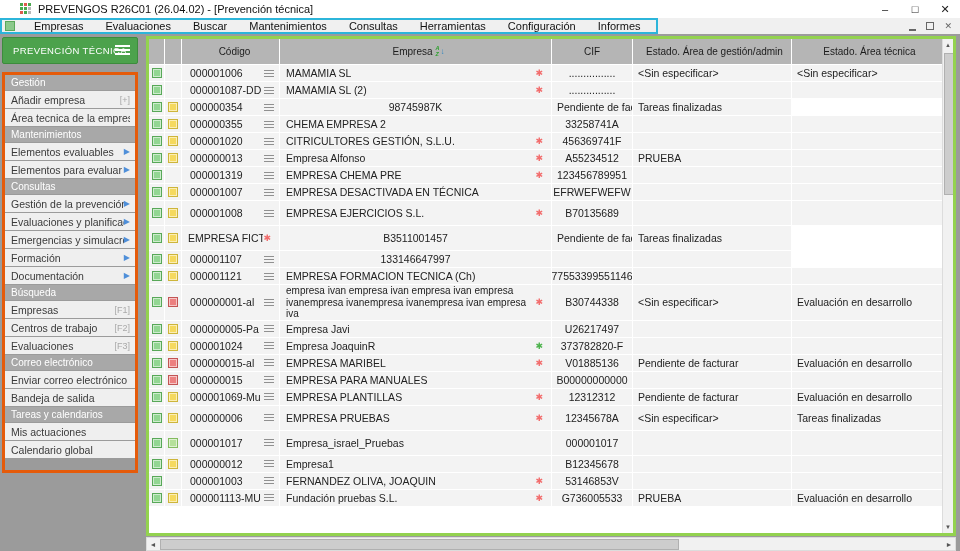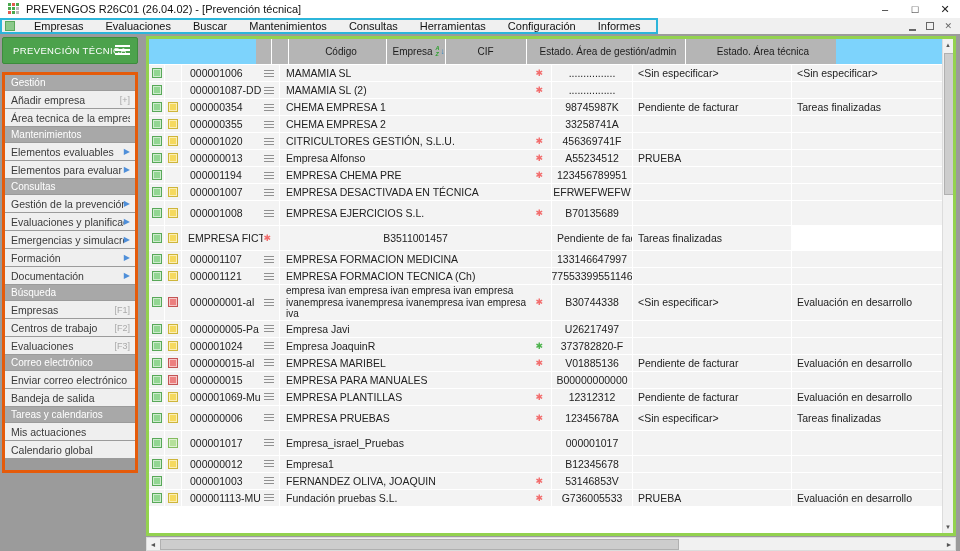--- a/index.html
+++ b/index.html
@@ -1,18 +1,18 @@
 <!DOCTYPE html>
 <html><head>
 <meta charset="utf-8">
 <style>
   html,body{margin:0;padding:0;}
   body{width:960px;height:551px;overflow:hidden;font-family:"Liberation Sans",sans-serif;background:#fff;-webkit-font-smoothing:antialiased;}
   
-  .titlebar{height:18px;background:#ffffff;display:flex;align-items:center;padding-left:8px;}
+  .titlebar{height:18px;background:#ffffff;display:flex;align-items:center;padding-left:20px;}
   .app-icon{width:13px;height:12px;margin-right:5px;display:grid;grid-template-columns:repeat(3,3px);grid-template-rows:repeat(3,3px);gap:1px;}
   .app-icon i{display:block;}
   .app-icon i:nth-child(1){background:#4aa84e}.app-icon i:nth-child(2){background:#e05a4e}
   .app-icon i:nth-child(3){background:#4aa84e}.app-icon i:nth-child(4){background:#4aa84e}
   .app-icon i:nth-child(5){background:#4aa84e}.app-icon i:nth-child(6){background:#b8b8b8}
   .app-icon i:nth-child(7){background:#e05a4e}.app-icon i:nth-child(8){background:#4aa84e}
   .app-icon i:nth-child(9){background:#b8b8b8}
   .title-text{font-size:11px;color:#111;}
   .win-controls{margin-left:auto;display:flex;align-items:center;height:100%;}
   .win-btn{width:30px;height:100%;display:flex;align-items:center;justify-content:center;font-size:11px;color:#222;cursor:default;}
@@ -34,21 +34,21 @@
   .sb-hamb{position:absolute;right:7px;top:7px;width:15px;height:11px;background:repeating-linear-gradient(to bottom,#fff 0 2px,transparent 2px 4px);}
   .sidebar-panel{margin:8px 2px;border:3px solid #e55b0a;background:#9b9b9b;display:flex;flex-direction:column;gap:1px;padding-bottom:12px;}
   .sb-h{height:15px;flex:0 0 15px;background:#a8a8a8;color:#fff;font-size:10px;display:flex;align-items:center;padding-left:6px;}
   .sb-i{height:17px;flex:0 0 17px;background:#efefef;color:#3a3a3a;font-size:10.5px;display:flex;align-items:center;padding:0 5px 0 6px;}
   .sb-i .lbl{flex:1;white-space:nowrap;overflow:hidden;}
   .sb-key{color:#a9a9a9;font-size:9px;}
   .sb-arrow{color:#4f8fd9;font-size:8px;line-height:1;}
   
   .main{flex:1;padding:2px 4px 0 6px;display:flex;flex-direction:column;}
   .grid-box{border:3px solid #93d24f;background:#e3e3e3;height:499px;display:flex;overflow:hidden;}
-  .table-area{flex:1;display:flex;flex-direction:column;background:#7dd3fc;overflow:hidden;align-items:center;}
+  .table-area{flex:1;display:flex;flex-direction:column;background:#7dd3fc;overflow:hidden;}
   .thead,.trow{display:grid;grid-template-columns:15px 16px 97px 1fr 80px 158px 150px;gap:1px;background:#fff;}
   .thead{flex:0 0 25px;}
   .thead .hc{background:#b5b5b5;color:#1c1c1c;font-size:10px;display:flex;align-items:center;justify-content:center;gap:3px;white-space:nowrap;overflow:hidden;}
   .tbody{flex:1;display:flex;flex-direction:column;gap:1px;padding-top:1px;background:#fff;overflow:hidden;}
   .trow{flex:0 0 16px;}
   .trow.tall{flex:0 0 24px;}
   .trow.multi{flex:0 0 26px;}
   .trow>div{background:#f3f3f3;display:flex;align-items:center;font-size:10.5px;color:#222;overflow:hidden;}
   .c-s1,.c-s2{justify-content:center;}
   .sq{width:8px;height:8px;flex:0 0 8px;box-shadow:inset 0 0 0 1px rgba(255,255,255,.55);}
@@ -281,23 +281,20 @@
               <div class="c-s1">
                 <span class="sq green"></span>
               </div>
               <div class="c-s2">
                 <span class="sq yellow"></span>
               </div>
               <div class="c-cod">
                 <span>000000354</span>
                 <span class="hamb"></span>
               </div>
-              <div class="c-emp">
-                <span class="emp-text">CHEMA EMPRESA 1</span>
-              </div>
               <div class="c-cif">
                 <span>98745987K</span>
               </div>
               <div class="c-ges">
                 <span>Pendiente de facturar</span>
               </div>
               <div class="c-tec">
                 <span>Tareas finalizadas</span>
               </div>
             </div>
@@ -374,21 +371,21 @@
               <div class="c-tec">
                 <span></span>
               </div>
             </div>
             <div class="trow">
               <div class="c-s1">
                 <span class="sq green"></span>
               </div>
               <div class="c-s2"></div>
               <div class="c-cod">
-                <span>000001194</span>
+                <span>000001319</span>
                 <span class="hamb"></span>
               </div>
               <div class="c-emp">
                 <span class="emp-text">EMPRESA CHEMA PRE</span>
                 <span class="ast">✱</span>
               </div>
               <div class="c-cif">
                 <span>123456789951</span>
               </div>
               <div class="c-ges">
@@ -471,23 +468,20 @@
             <div class="trow">
               <div class="c-s1">
                 <span class="sq green"></span>
               </div>
               <div class="c-s2">
                 <span class="sq yellow"></span>
               </div>
               <div class="c-cod">
                 <span>000001107</span>
                 <span class="hamb"></span>
-              </div>
-              <div class="c-emp">
-                <span class="emp-text">EMPRESA FORMACION MEDICINA</span>
               </div>
               <div class="c-cif">
                 <span>133146647997</span>
               </div>
               <div class="c-ges">
                 <span></span>
               </div>
               <div class="c-tec">
                 <span></span>
               </div>

